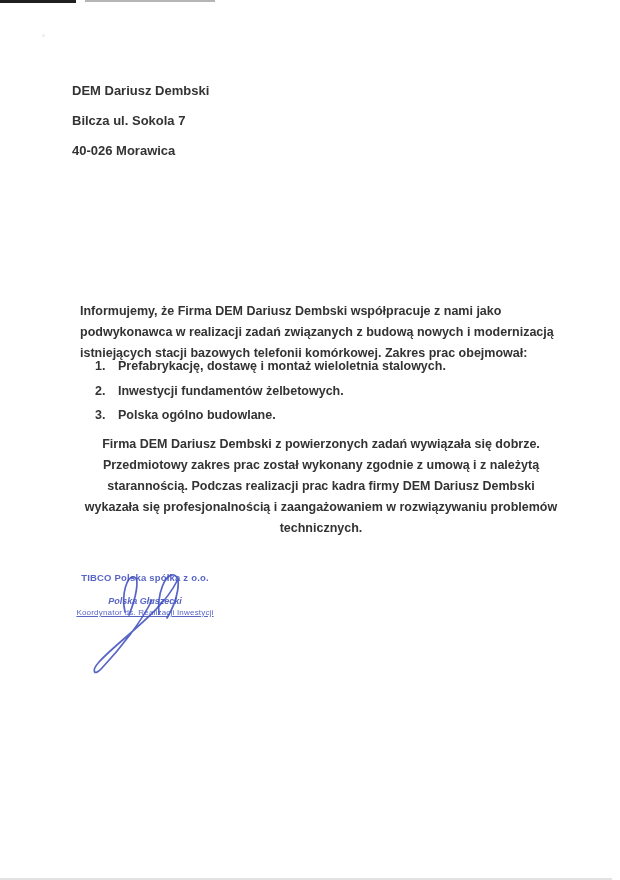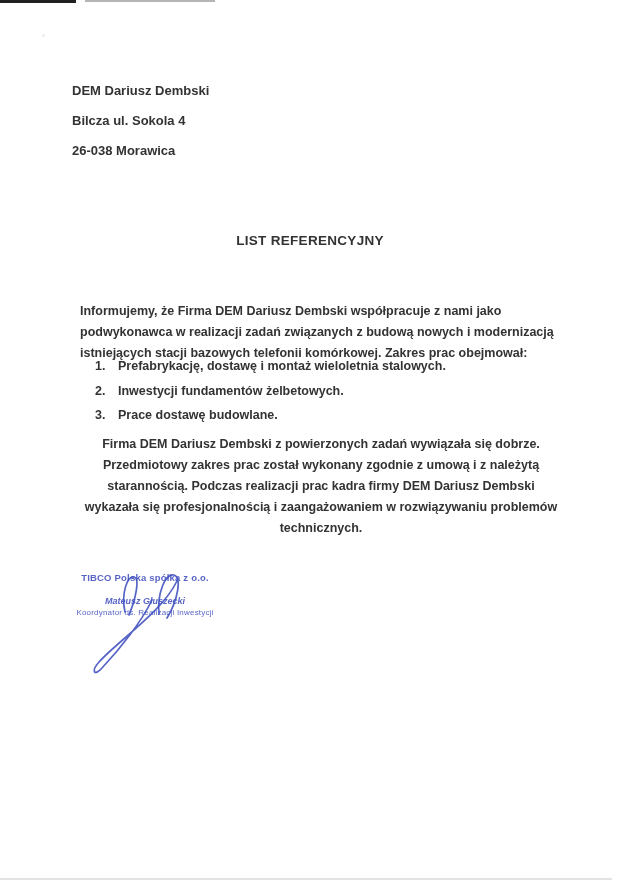--- a/index.html
+++ b/index.html
@@ -45,21 +45,21 @@
   }
   .scope-list li { margin: 0 0 9px 0; line-height: 15.5px; display: flex; }
   .scope-list .num { width: 23px; flex: 0 0 23px; }
 
   .stamp {
     position: absolute; left: 60px; top: 572px; width: 170px;
     text-align: center; color: #4a58c0; opacity: 0.92;
   }
   .stamp-company { font-size: 9.5px; font-weight: bold; letter-spacing: 0.2px; margin-bottom: 13px; }
   .stamp-name    { font-size: 9px;  font-weight: bold; font-style: italic; margin-bottom: 2px; }
-  .stamp-role    { font-size: 8px;  letter-spacing: 0.2px; }
+  .stamp-role    { font-size: 8px;  letter-spacing: 0.2px; text-decoration: underline; }
 
   .signature {
     position: absolute; left: 85px; top: 568px; width: 110px; height: 112px;
     overflow: visible;
   }
   .signature path {
     fill: none; stroke: #4050bf; stroke-width: 1.7;
     stroke-linecap: round; stroke-linejoin: round; opacity: 0.88;
   }
 </style>
@@ -69,49 +69,48 @@
 <div class="page">
 
   <div class="artifact artifact-top-dark"></div>
   <div class="artifact artifact-top-gray"></div>
   <div class="artifact artifact-bottom"></div>
   <div class="artifact artifact-right"></div>
   <div class="artifact artifact-speck"></div>
 
   <div class="sender">
     <p>DEM Dariusz Dembski</p>
-    <p>Bilcza ul. Sokola 4</p>
-    <p>26-038 Morawica</p>
+    <p>Bilcza ul. Sokola 7</p>
+    <p>40-026 Morawica</p>
   </div>
 
-  <h1 class="title">LIST REFERENCYJNY</h1>
 
   <p class="para p1">Informujemy, że Firma DEM Dariusz Dembski współpracuje z nami jako podwykonawca w realizacji zadań związanych z budową nowych i modernizacją istniejących stacji bazowych telefonii komórkowej. Zakres prac obejmował:</p>
 
   <ol class="scope-list">
     <li>
       <span class="num">1.</span>
       <span>Prefabrykację, dostawę i montaż wieloletnia stalowych.</span>
     </li>
     <li>
       <span class="num">2.</span>
       <span>Inwestycji fundamentów żelbetowych.</span>
     </li>
     <li>
       <span class="num">3.</span>
-      <span>Prace dostawę budowlane.</span>
+      <span>Polska ogólno budowlane.</span>
     </li>
   </ol>
 
   <p class="para p2">Firma DEM Dariusz Dembski z powierzonych zadań wywiązała się dobrze. Przedmiotowy zakres prac został wykonany zgodnie z umową i z należytą starannością. Podczas realizacji prac kadra firmy DEM Dariusz Dembski wykazała się profesjonalnością i zaangażowaniem w rozwiązywaniu problemów technicznych.</p>
 
 
   <div class="stamp">
     <div class="stamp-company">TIBCO Polska spółka z o.o.</div>
-    <div class="stamp-name">Mateusz Głuszecki</div>
+    <div class="stamp-name">Polska Głuszecki</div>
     <div class="stamp-role">Koordynator ds. Realizacji Inwestycji</div>
   </div>
 
   <svg class="signature" viewBox="0 0 110 112">
     <path d="M 40,44 C 36,26 42,8 49,9 C 55,10 51,30 44,47"></path>
     <path d="M 74,46 C 72,26 80,5 89,7 C 97,9 93,32 82,50"></path>
     <path d="M 92,13 C 77,44 34,72 14,94 C 6,103 9,109 17,100 C 35,81 57,53 67,32"></path>
   </svg>
 
 </div>

